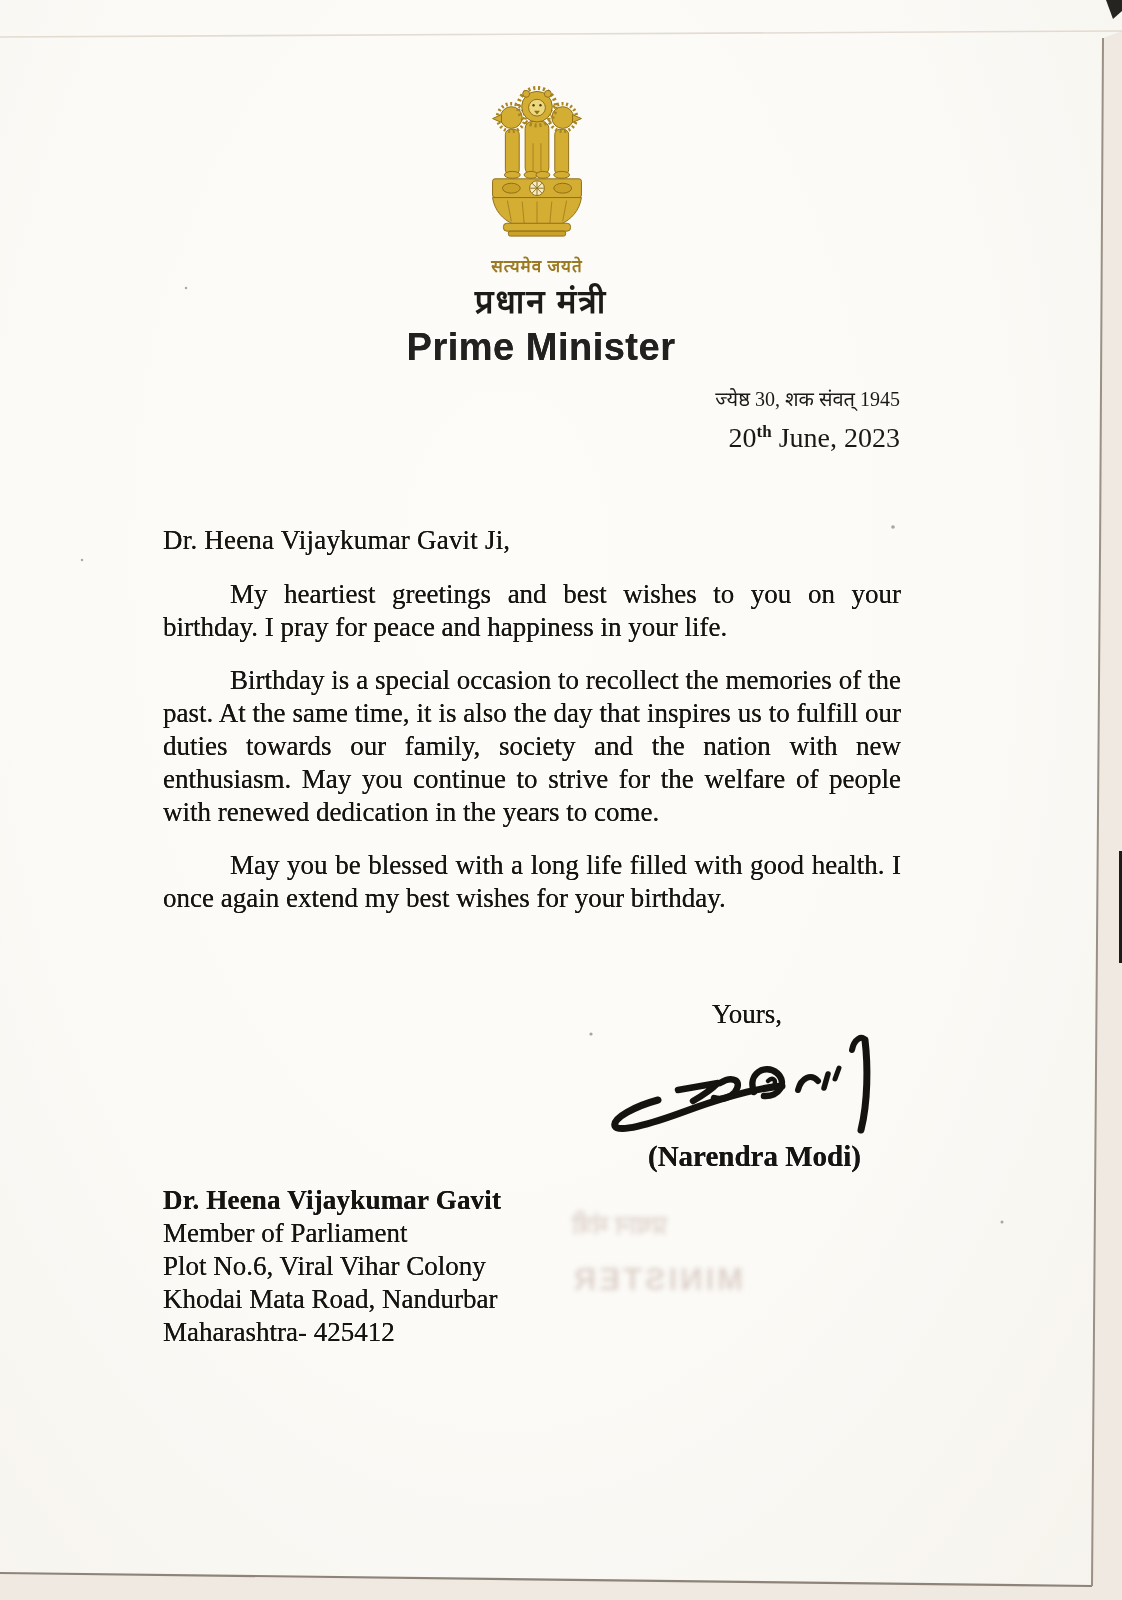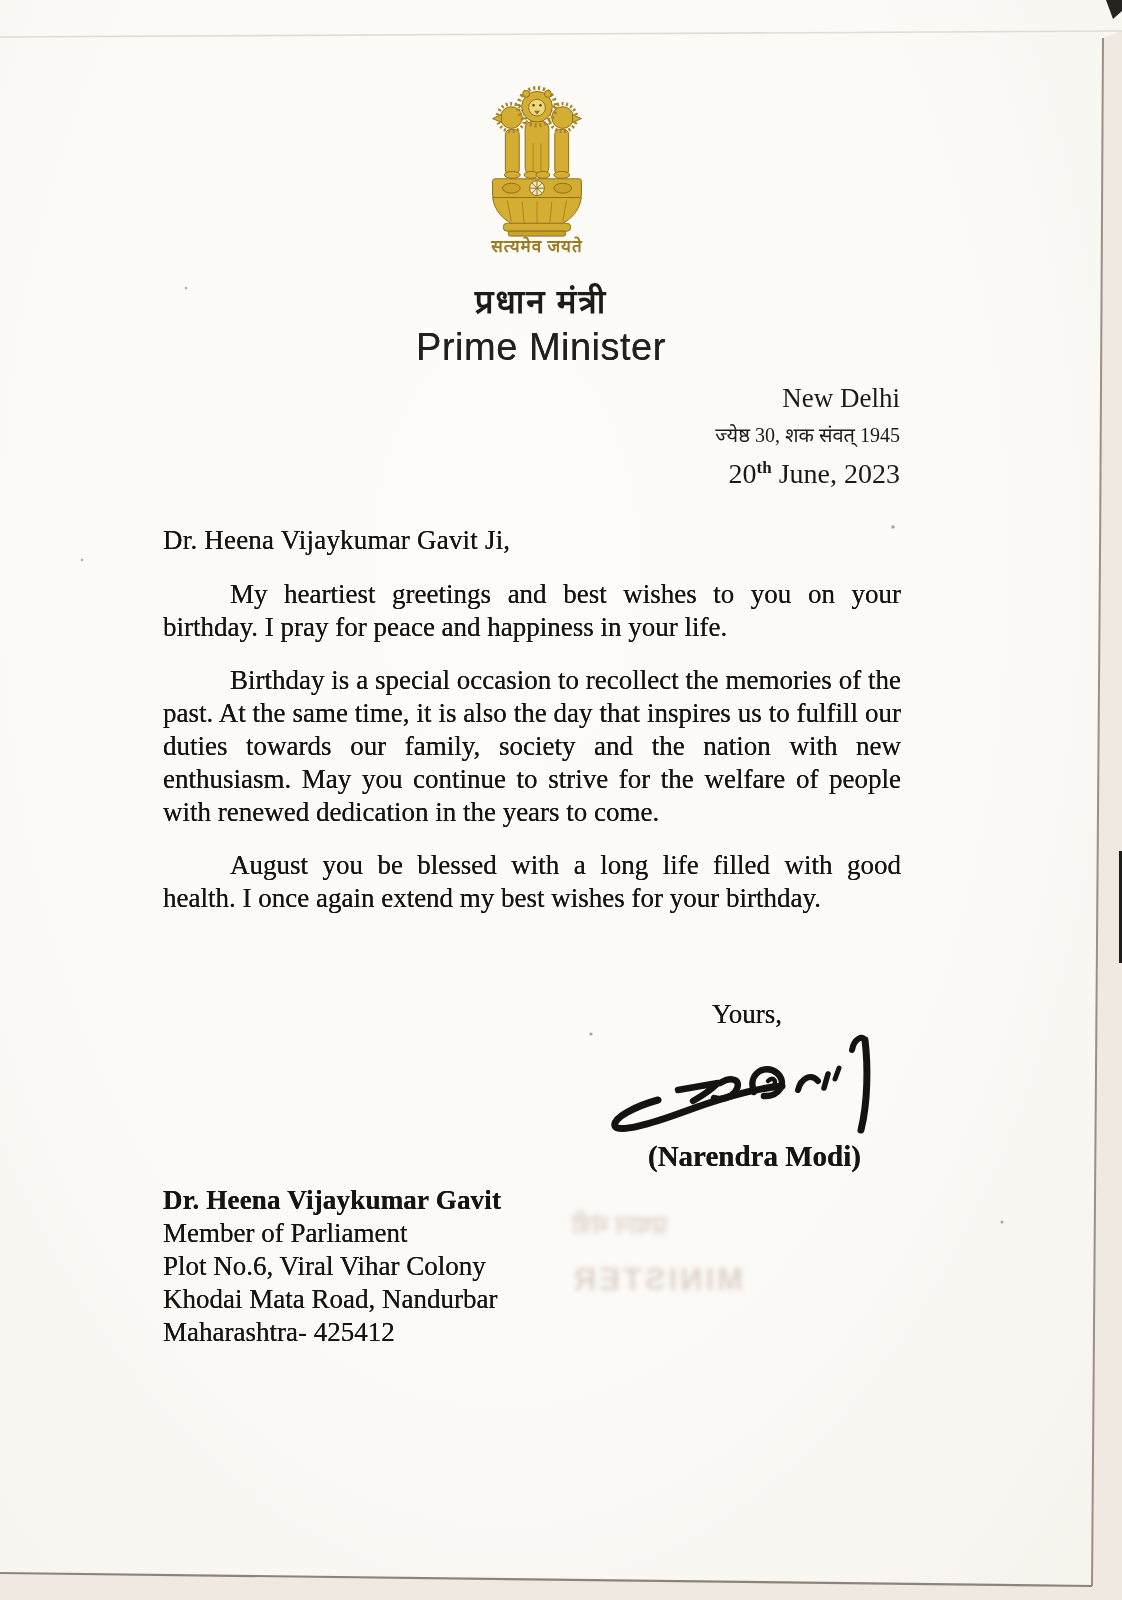--- a/index.html
+++ b/index.html
@@ -11,29 +11,29 @@
   }
   .scan{
     position:relative; width:1122px; height:1600px;
     background:
       radial-gradient(ellipse at 45% 35%, #fdfcf9 0%, #fbfaf6 55%, #f6f3ed 100%);
     color:#1b1916;
   }
   
   .emblem-wrap{ position:absolute; left:477px; top:82px; width:120px; height:162px; }
   .motto{
-    position:absolute; left:447px; top:234px; width:180px;
+    position:absolute; left:447px; top:254px; width:180px;
     text-align:center; font-size:17px; font-weight:bold; color:#9c7a22;
     letter-spacing:1px;
   }
   .title-block{ position:absolute; left:361px; top:278px; width:360px; text-align:center; }
   .title-hi{ font-size:33px; font-weight:600; color:#1d1b18; letter-spacing:2px; }
   .title-en{
     font-family:"Liberation Sans","DejaVu Sans",sans-serif;
-    font-size:38px; font-weight:normal; color:#232120; margin-top:3px; letter-spacing:.5px;
+    font-size:38px; font-weight:bold; color:#232120; margin-top:3px; letter-spacing:.5px;
     text-shadow:0 0 .5px #232120;
   }
   
   .dateline{ position:absolute; left:540px; top:380px; width:360px; text-align:right; }
   .dateline .dl1{ font-size:27px; line-height:36px; }
   .dateline .dl2{ font-size:20px; line-height:39px; }
   .dateline .dl3{ font-size:28px; line-height:37px; }
   .dateline sup{ font-size:17px; vertical-align:super; line-height:0;font-weight:bold; }
   
   .letter-body{ position:absolute; left:163px; top:524px; width:738px;
@@ -131,30 +131,29 @@
   </div>
 
   <div class="motto">सत्यमेव जयते</div>
 
   <div class="title-block">
     <div class="title-hi">प्रधान मंत्री</div>
     <div class="title-en">Prime Minister</div>
   </div>
 
   <div class="dateline">
-    <div class="dl1">New Delhi</div>
     <div class="dl2">ज्येष्ठ 30, शक संवत् 1945</div>
     <div class="dl3"><span>20</span><sup>th</sup><span> June, 2023</span></div>
   </div>
 
   <div class="letter-body">
     <div class="salutation">Dr. Heena Vijaykumar Gavit Ji,</div>
     <p>My heartiest greetings and best wishes to you on your birthday. I pray for peace and happiness in your life.</p>
     <p>Birthday is a special occasion to recollect the memories of the past. At the same time, it is also the day that inspires us to fulfill our duties towards our family, society and the nation with new enthusiasm. May you continue to strive for the welfare of people with renewed dedication in the years to come.</p>
-    <p>August you be blessed with a long life filled with good health. I once again extend my best wishes for your birthday.</p>
+    <p>May you be blessed with a long life filled with good health. I once again extend my best wishes for your birthday.</p>
   </div>
 
   <div class="yours">Yours,</div>
 
   <div class="sig">
     <svg viewBox="0 0 278 110" width="278" height="110">
       <g fill="none" stroke="#151310" stroke-linecap="round" stroke-linejoin="round">
 
         <path d="M56,70 C34,76 10,88 13,96 C16,103 46,95 84,81 C122,67 158,58 180,56" stroke-width="7"></path>
 

